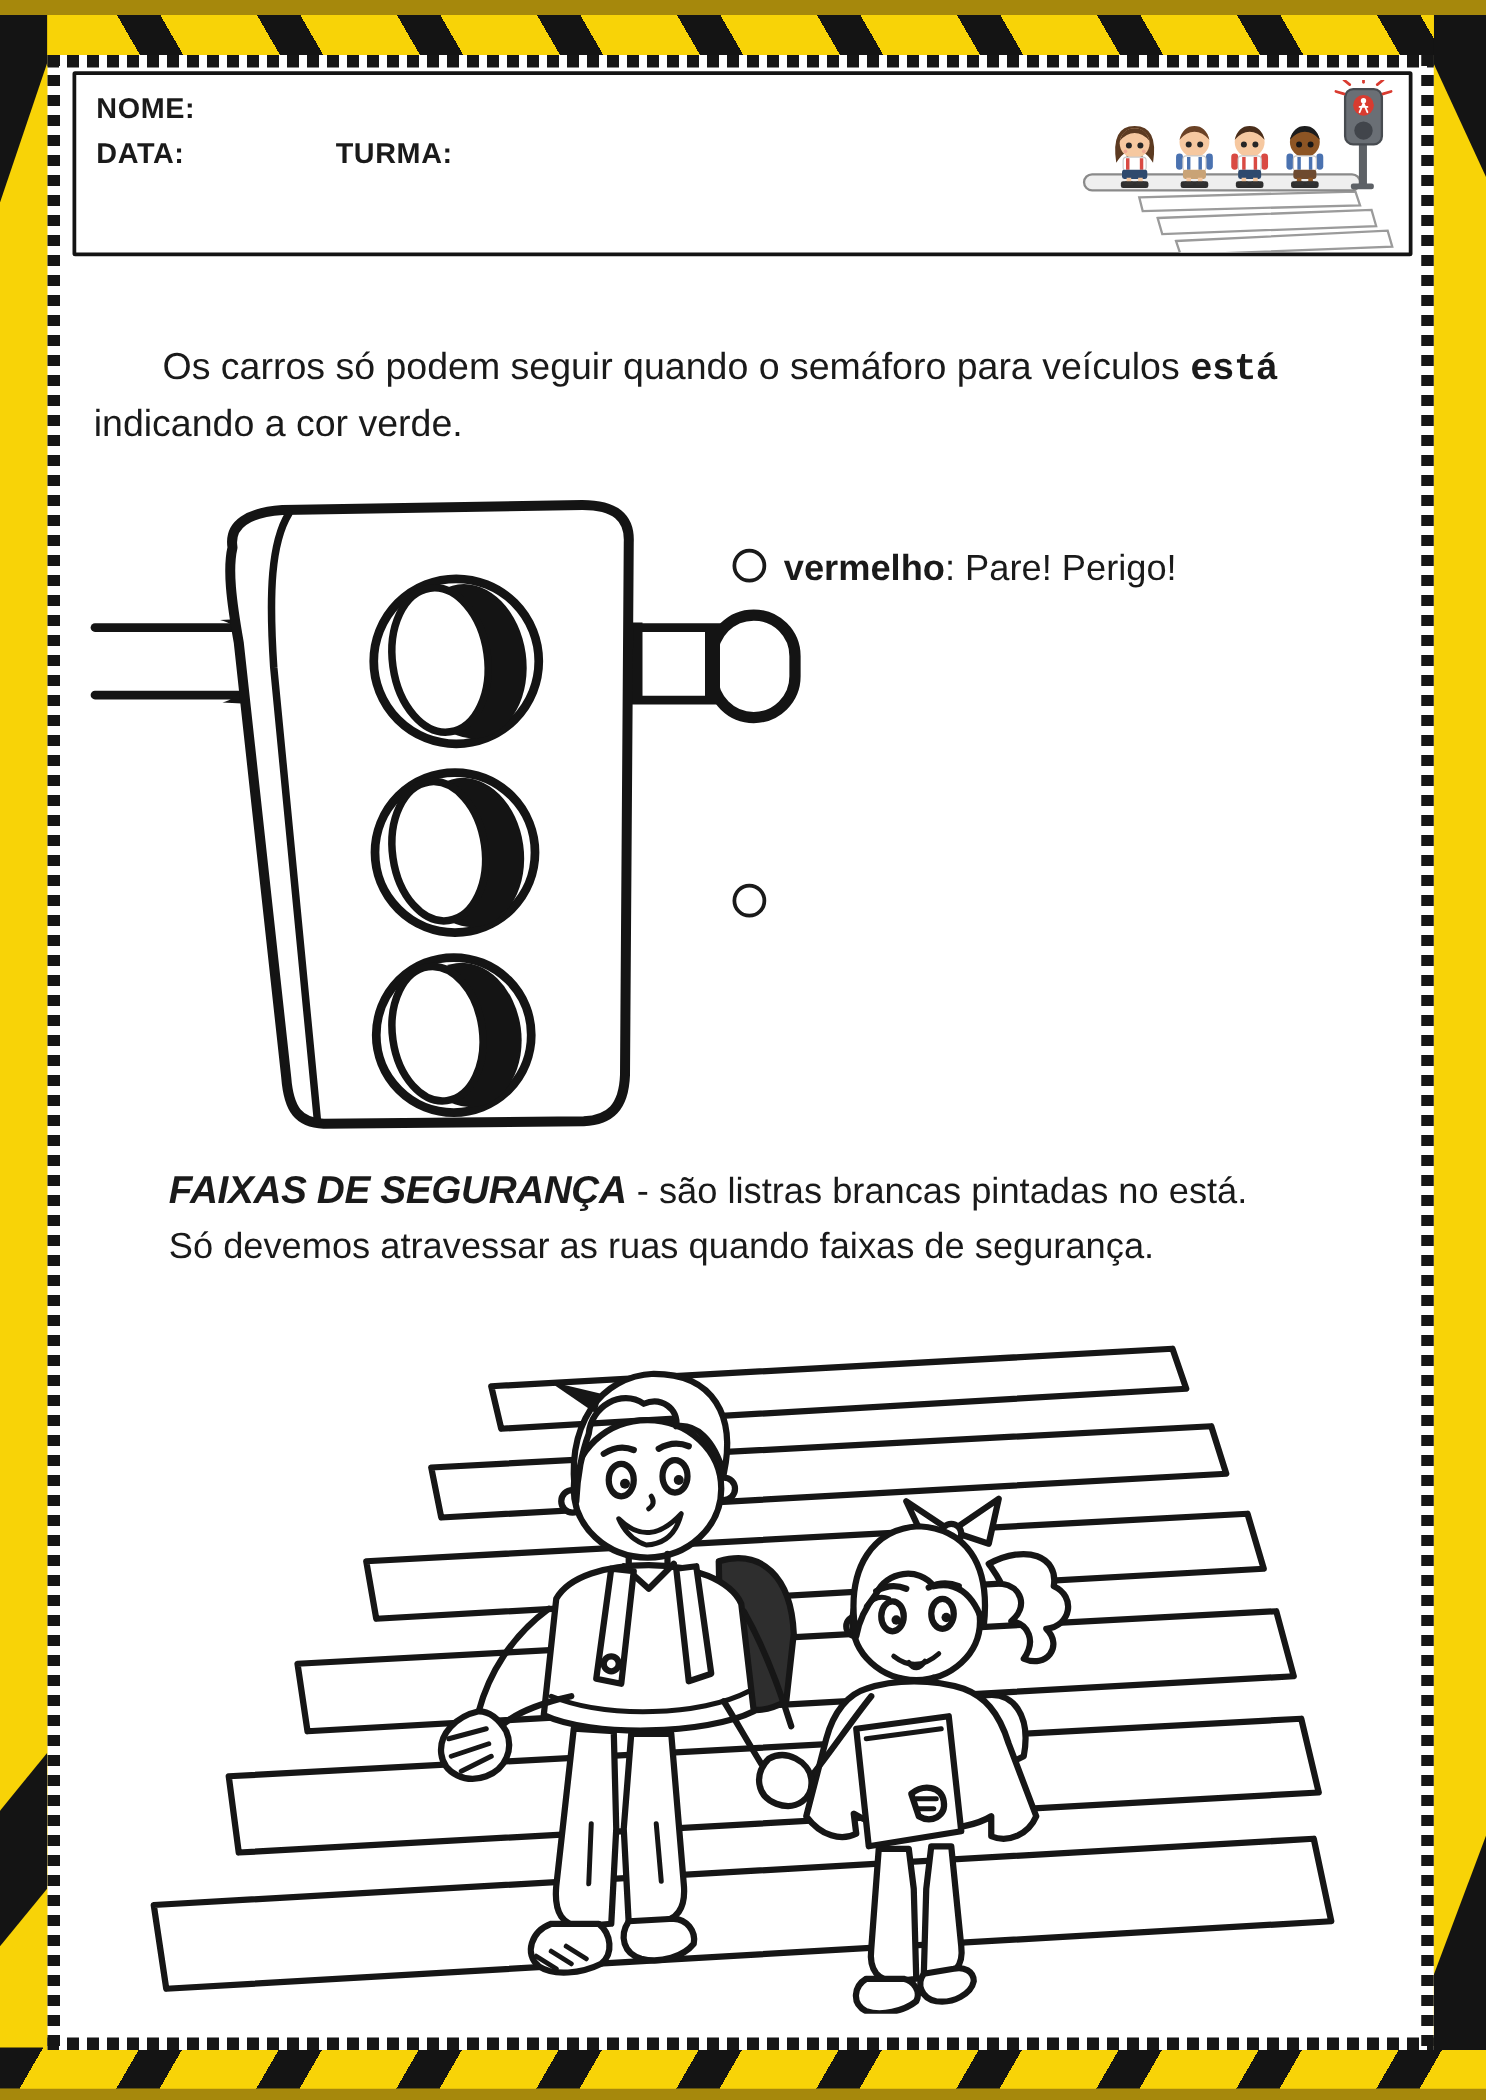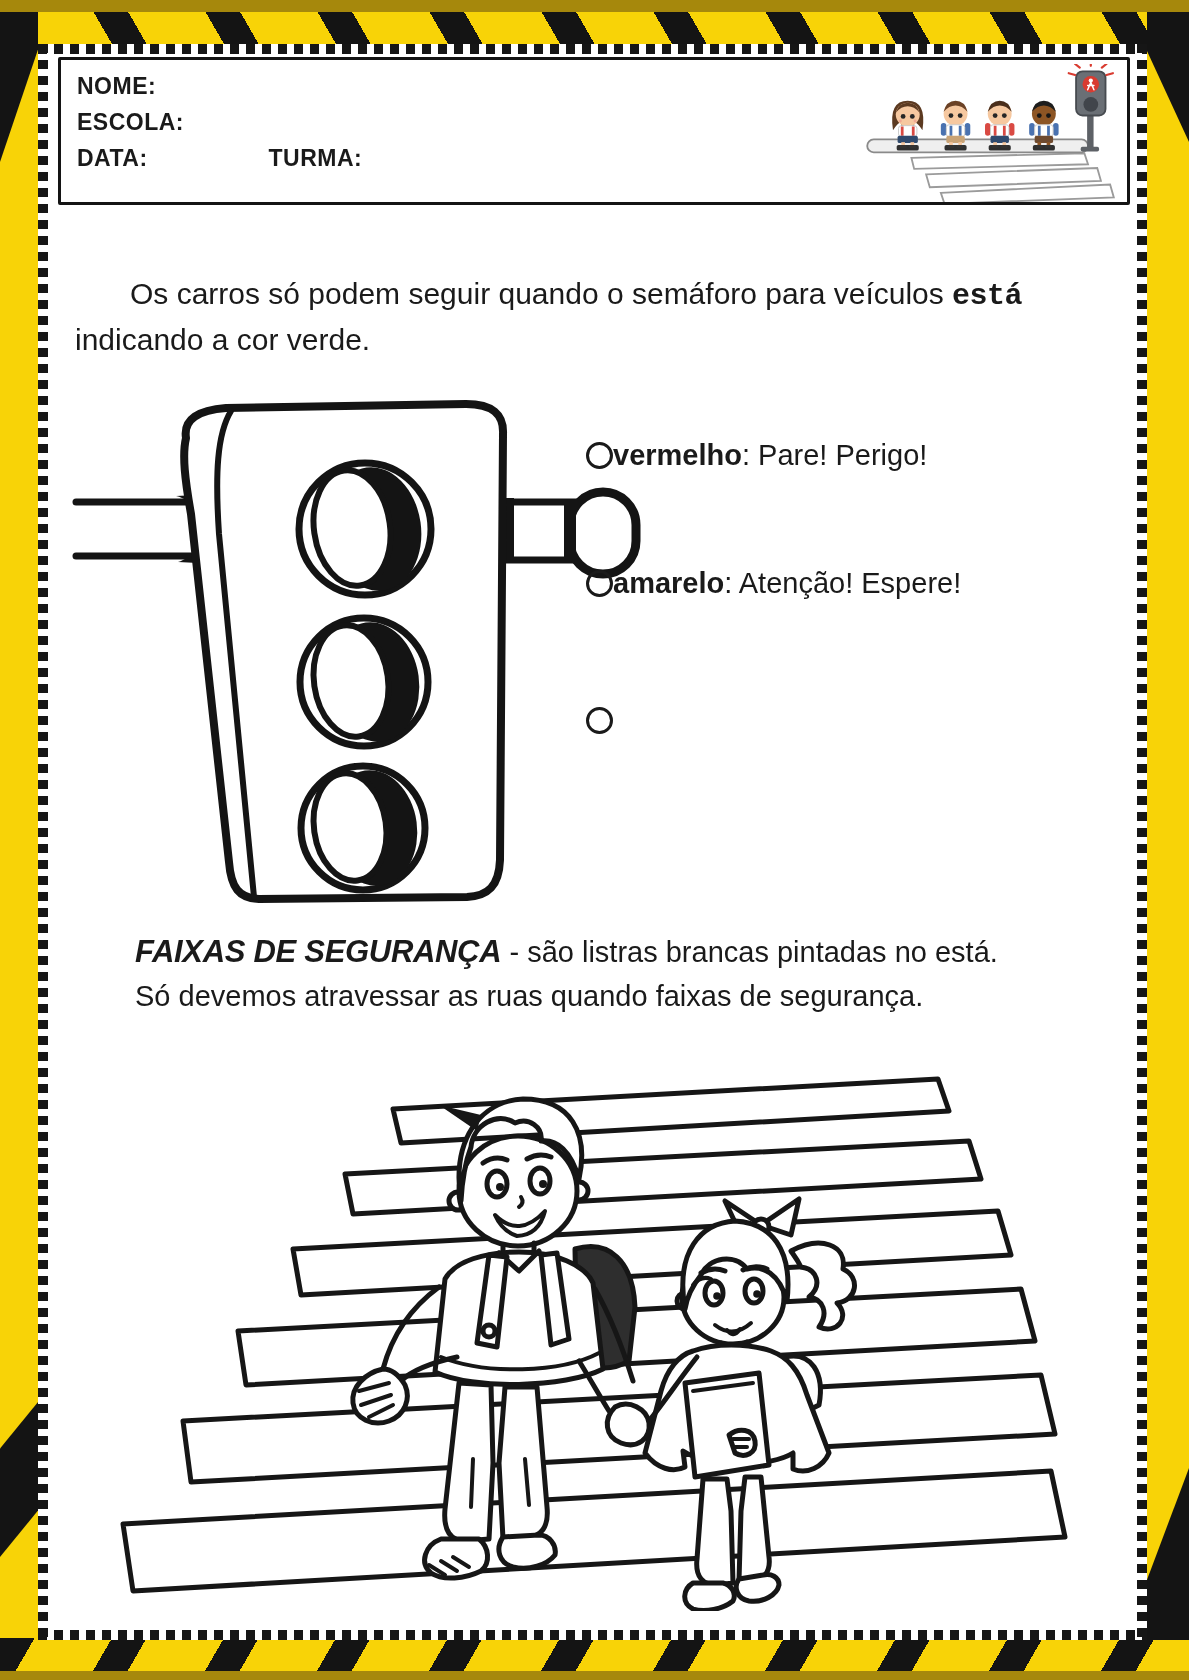--- a/index.html
+++ b/index.html
@@ -36,21 +36,21 @@
     border:3px solid #141414;border-radius:2px;background:#fff;}
   .header-fields{position:absolute;left:16px;top:8px;font-weight:bold;font-size:23px;line-height:36px;letter-spacing:.5px;}
   .field-row{white-space:nowrap;}
   .turma-label{display:inline-block;margin-left:114px;}
   .header-art{position:absolute;right:4px;top:4px;width:276px;height:138px;}
   
   .intro{position:absolute;left:37px;top:228px;width:1012px;font-size:30px;line-height:43px;}
   .intro .indent{display:inline-block;width:55px;}
   .intro b{letter-spacing:-.5px;font-family:Liberation Mono, monospace;}
   .tl-svg{position:absolute;left:30px;top:338px;width:578px;height:522px;}
-  .signal-item{position:absolute;left:548px;white-space:nowrap;font-size:29px;display:flex;align-items:center;gap:0;}
+  .signal-item{position:absolute;left:548px;white-space:nowrap;font-size:29px;display:flex;gap:14px;}
   .signal-item .circle{width:21px;height:21px;border:3px solid #1a1a1a;border-radius:50%;flex:0 0 auto;}
   .si-0{top:395px;} .si-1{top:523px;} .si-2{top:663px;}
   .faixas{position:absolute;left:97px;top:886px;width:945px;font-size:29px;line-height:44px;}
   .faixas b{font-size:31px;letter-spacing:-.3px;font-style:italic;}
   .cross-svg{position:absolute;left:55px;top:995px;width:975px;height:572px;}
   svg{display:block;}
 </style>
 </head>
 <body>
 
@@ -67,21 +67,20 @@
 
   <div class="page">
     <div class="stitch t"></div>
     <div class="stitch b"></div>
     <div class="stitch l"></div>
     <div class="stitch r"></div>
 
     <div class="header-box">
       <div class="header-fields">
         <div class="field-row"><span>NOME:</span></div>
-        <div class="field-row"><span>ESCOLA:</span></div>
         <div class="field-row">
           <span>DATA:</span>
           <span class="turma-label">TURMA:</span>
         </div>
       </div>
 
       <svg class="header-art" viewBox="0 0 280 150">
         <g fill="#fff" stroke="#9b9b9b" stroke-width="2">
           <path d="M60,102 L248,97 L252,109 L63,114 Z"></path>
           <path d="M76,120 L262,113 L266,127 L80,134 Z"></path>
@@ -216,24 +215,20 @@
           <circle cx="295" cy="446" r="62" fill="#fff"></circle>
           <ellipse cx="305" cy="446" rx="44" ry="58" fill="#141414" stroke="none" transform="rotate(-8 305 446)"></ellipse>
           <ellipse cx="282" cy="445" rx="36" ry="54" fill="#fff" stroke-width="6" transform="rotate(-8 282 445)"></ellipse>
         </g>
       </g>
     </svg>
 
     <div class="signal-item si-0">
       <span class="circle"></span>
       <span><b>vermelho</b><span>: Pare! Perigo!</span></span>
-    </div>
-    <div class="signal-item si-1">
-      <span class="circle"></span>
-      <span><b>amarelo</b><span>: Atenção! Espere!</span></span>
     </div>
     <div class="signal-item si-2">
       <span class="circle"></span>
     </div>
 
     <div class="faixas">
       <div><b>FAIXAS DE SEGURANÇA</b><span> - são listras brancas pintadas no está.</span></div>
       <div>Só devemos atravessar as ruas quando faixas de segurança.</div>
     </div>
 

